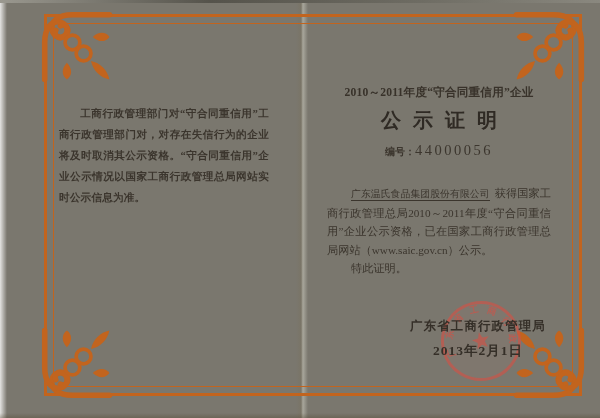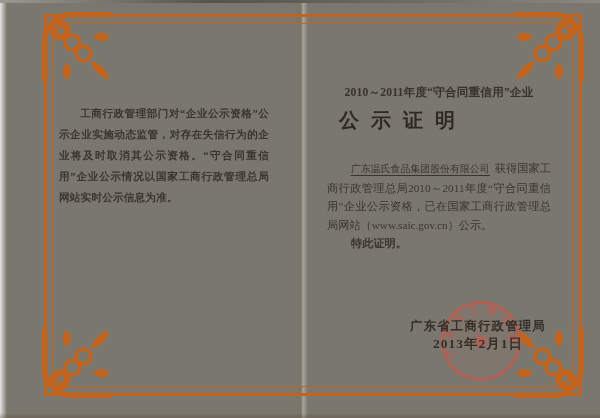--- a/index.html
+++ b/index.html
@@ -34,32 +34,32 @@
   .corner.tr{right:15px;top:11px;transform:scaleX(-1);}
   .corner.bl{left:41px;bottom:19px;transform:scaleY(-1);}
   .corner.br{right:15px;bottom:19px;transform:scale(-1,-1);}
   
   .left-col{position:absolute;left:59px;top:103px;width:210px;z-index:4;}
   .left-col p{
     margin:0;font-size:10.6px;font-weight:bold;line-height:21px;
     text-align:justify;text-indent:2em;color:#3b352d;letter-spacing:0.2px;}
   .right-col{position:absolute;left:327px;top:85px;width:224px;z-index:4;color:#352f28;}
   .title-line{font-size:11.6px;font-weight:bold;text-align:center;letter-spacing:0.2px;color:#38322a;}
-  .main-title{margin-top:7px;font-size:20px;font-weight:bold;
+  .main-title{margin-top:7px;font-size:20px;font-weight:bold;text-align:center;
     letter-spacing:12px;text-indent:12px;color:#2f2a24;}
   .serial{margin-top:7px;text-align:center;color:#3c362e;}
   .serial .lbl{font-size:10px;font-weight:bold;}
   .serial .num{font-size:14.5px;letter-spacing:2.5px;font-family:"Liberation Serif",serif;}
   .body-p{margin:25px 0 0 0;font-size:11.2px;font-weight:normal;line-height:18.5px;
     text-align:justify;text-indent:24px;color:#3b352d;}
   .company{font-size:9.8px;border-bottom:1px solid #3b352d;padding-bottom:1px;margin-right:5px;}
-  .closing{margin:0;font-size:11.2px;font-weight:bold;line-height:18.5px;text-indent:24px;color:#3b352d;}
+  .closing{margin:0;font-size:11.2px;font-weight:normal;line-height:18.5px;text-indent:24px;color:#3b352d;}
   .signature{position:absolute;left:402px;top:318px;width:152px;text-align:center;z-index:6;}
   .issuer{font-size:12.4px;font-weight:bold;letter-spacing:1.2px;color:#352f28;}
-  .date{font-size:13.5px;font-weight:bold;letter-spacing:1px;color:#352f28;}
+  .date{margin-top:7px;font-size:13.5px;font-weight:bold;letter-spacing:1px;color:#352f28;}
   .seal{position:absolute;left:439px;top:299px;width:84px;height:84px;z-index:5;
     transform:rotate(-14deg);opacity:0.78;}
 </style>
 </head>
 <body>
 
 <div class="photo">
 
   <div class="crease"></div>
 
@@ -90,26 +90,29 @@
       <use href="#corner-ornament"></use>
     </svg>
   <svg class="corner bl" viewBox="0 0 80 80">
       <use href="#corner-ornament"></use>
     </svg>
   <svg class="corner br" viewBox="0 0 80 80">
       <use href="#corner-ornament"></use>
     </svg>
 
   <div class="left-col">
-    <p>工商行政管理部门对“企业公示资格”公示企业实施动态监管，对存在失信行为的企业将及时取消其公示资格。“守合同重信用”企业公示情况以国家工商行政管理总局网站实时公示信息为准。</p>
+    <p>工商行政管理部门对“守合同重信用”工商行政管理部门对，对存在失信行为的企业将及时取消其公示资格。“守合同重信用”企业公示情况以国家工商行政管理总局网站实时公示信息为准。</p>
   </div>
 
   <div class="right-col">
     <div class="title-line">2010～2011年度“守合同重信用”企业</div>
     <div class="main-title">公示证明</div>
+    <div class="serial">
+      <span class="lbl">编号：</span><span class="num">44000056</span>
+    </div>
     <p class="body-p">
       <span class="company">广东温氏食品集团股份有限公司</span><span>获得国家工商行政管理总局2010～2011年度“守合同重信用”企业公示资格，已在国家工商行政管理总局网站（www.saic.gov.cn）公示。</span>
     </p>
     <p class="closing">特此证明。</p>
   </div>
 
   <svg class="seal" viewBox="0 0 84 84">
     <circle cx="42" cy="42" r="38.5" fill="rgba(231,130,118,0.07)" stroke="#cf5348" stroke-width="3" stroke-opacity="0.85"></circle>
     <polygon points="42,33 44.23,38.93 50.56,39.22 45.61,43.17 47.29,49.28 42,45.8 36.71,49.28 38.39,43.17 33.44,39.22 39.77,38.93" fill="#cf5348" fill-opacity="0.85"></polygon>
     <path id="sealArc" d="M14.75,51.92 A29,29 0 1 1 69.25,51.92" fill="none"></path>

